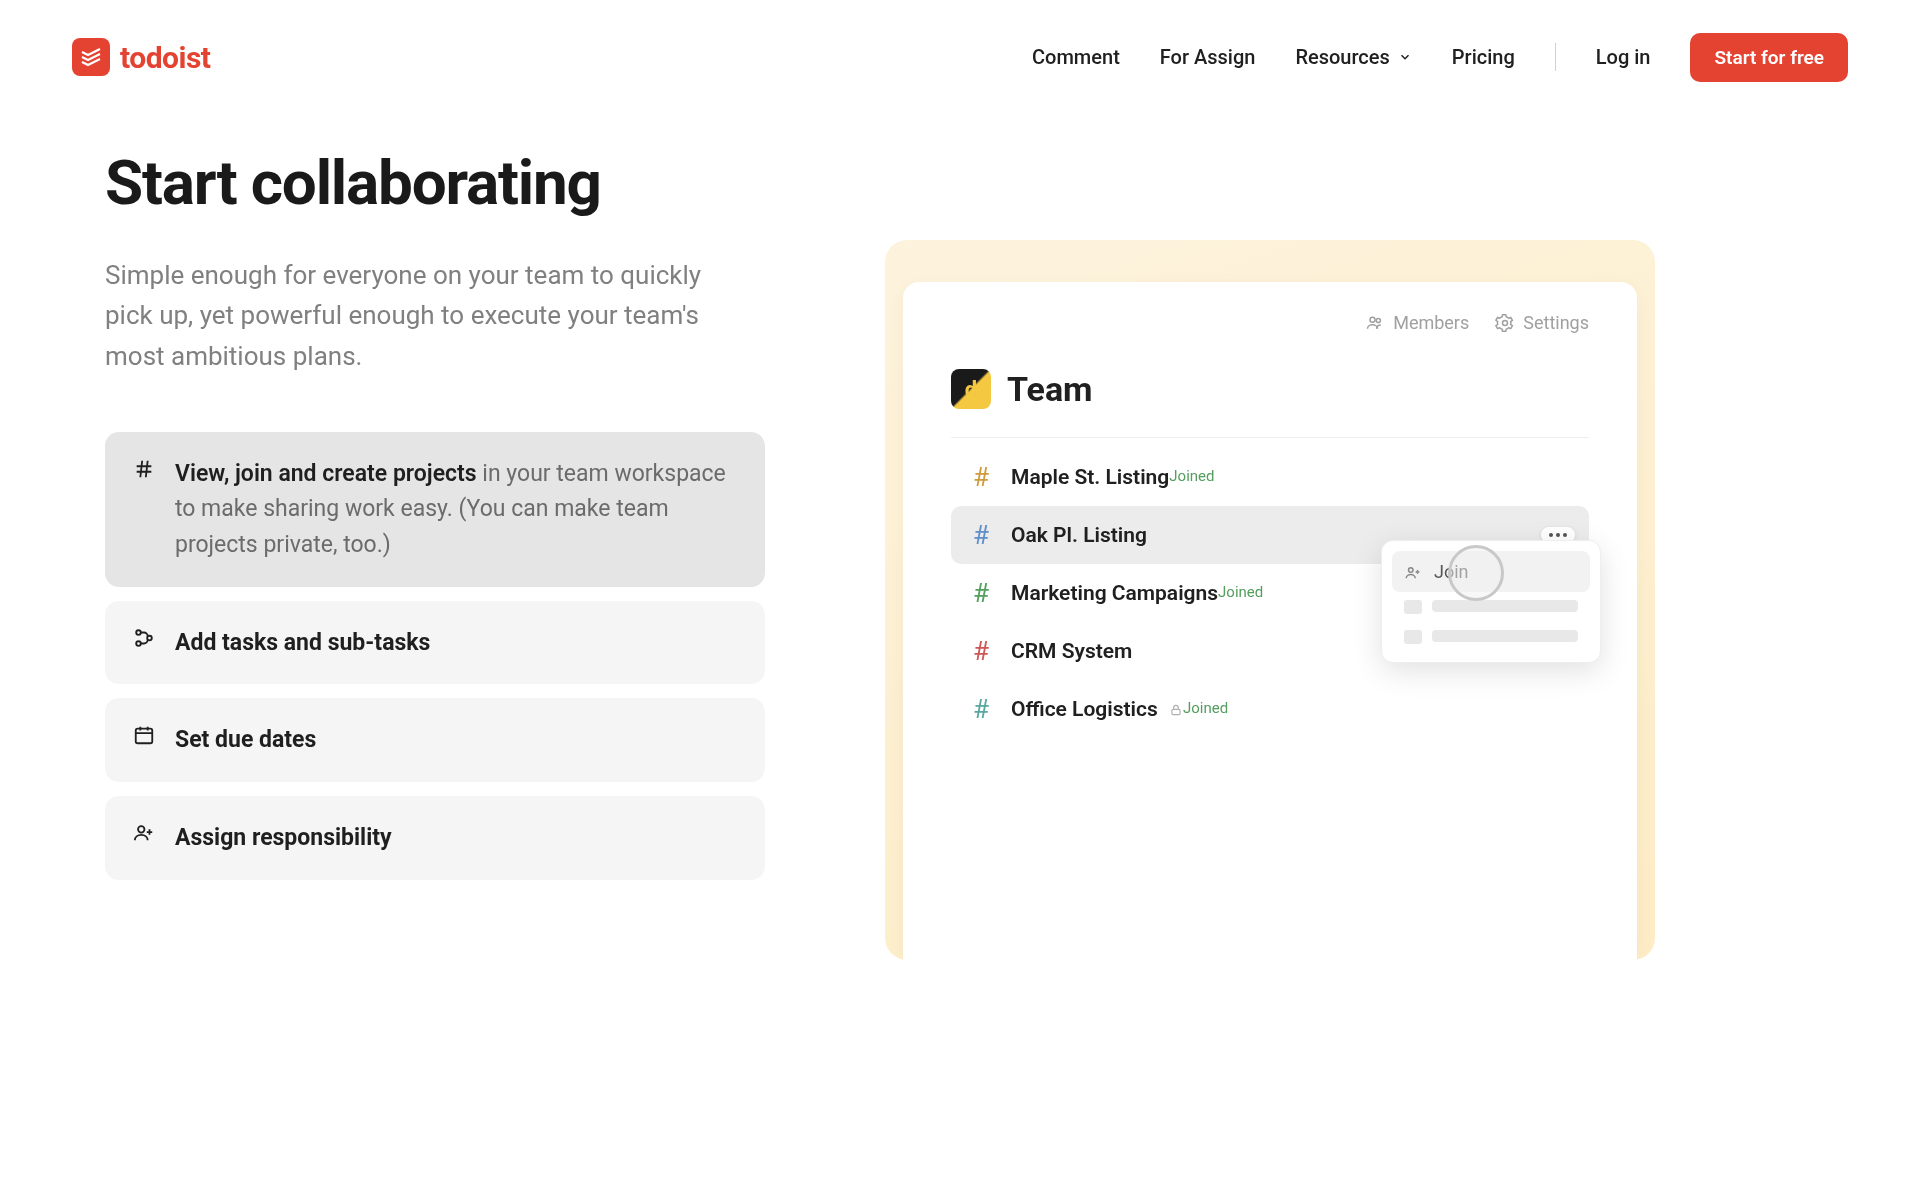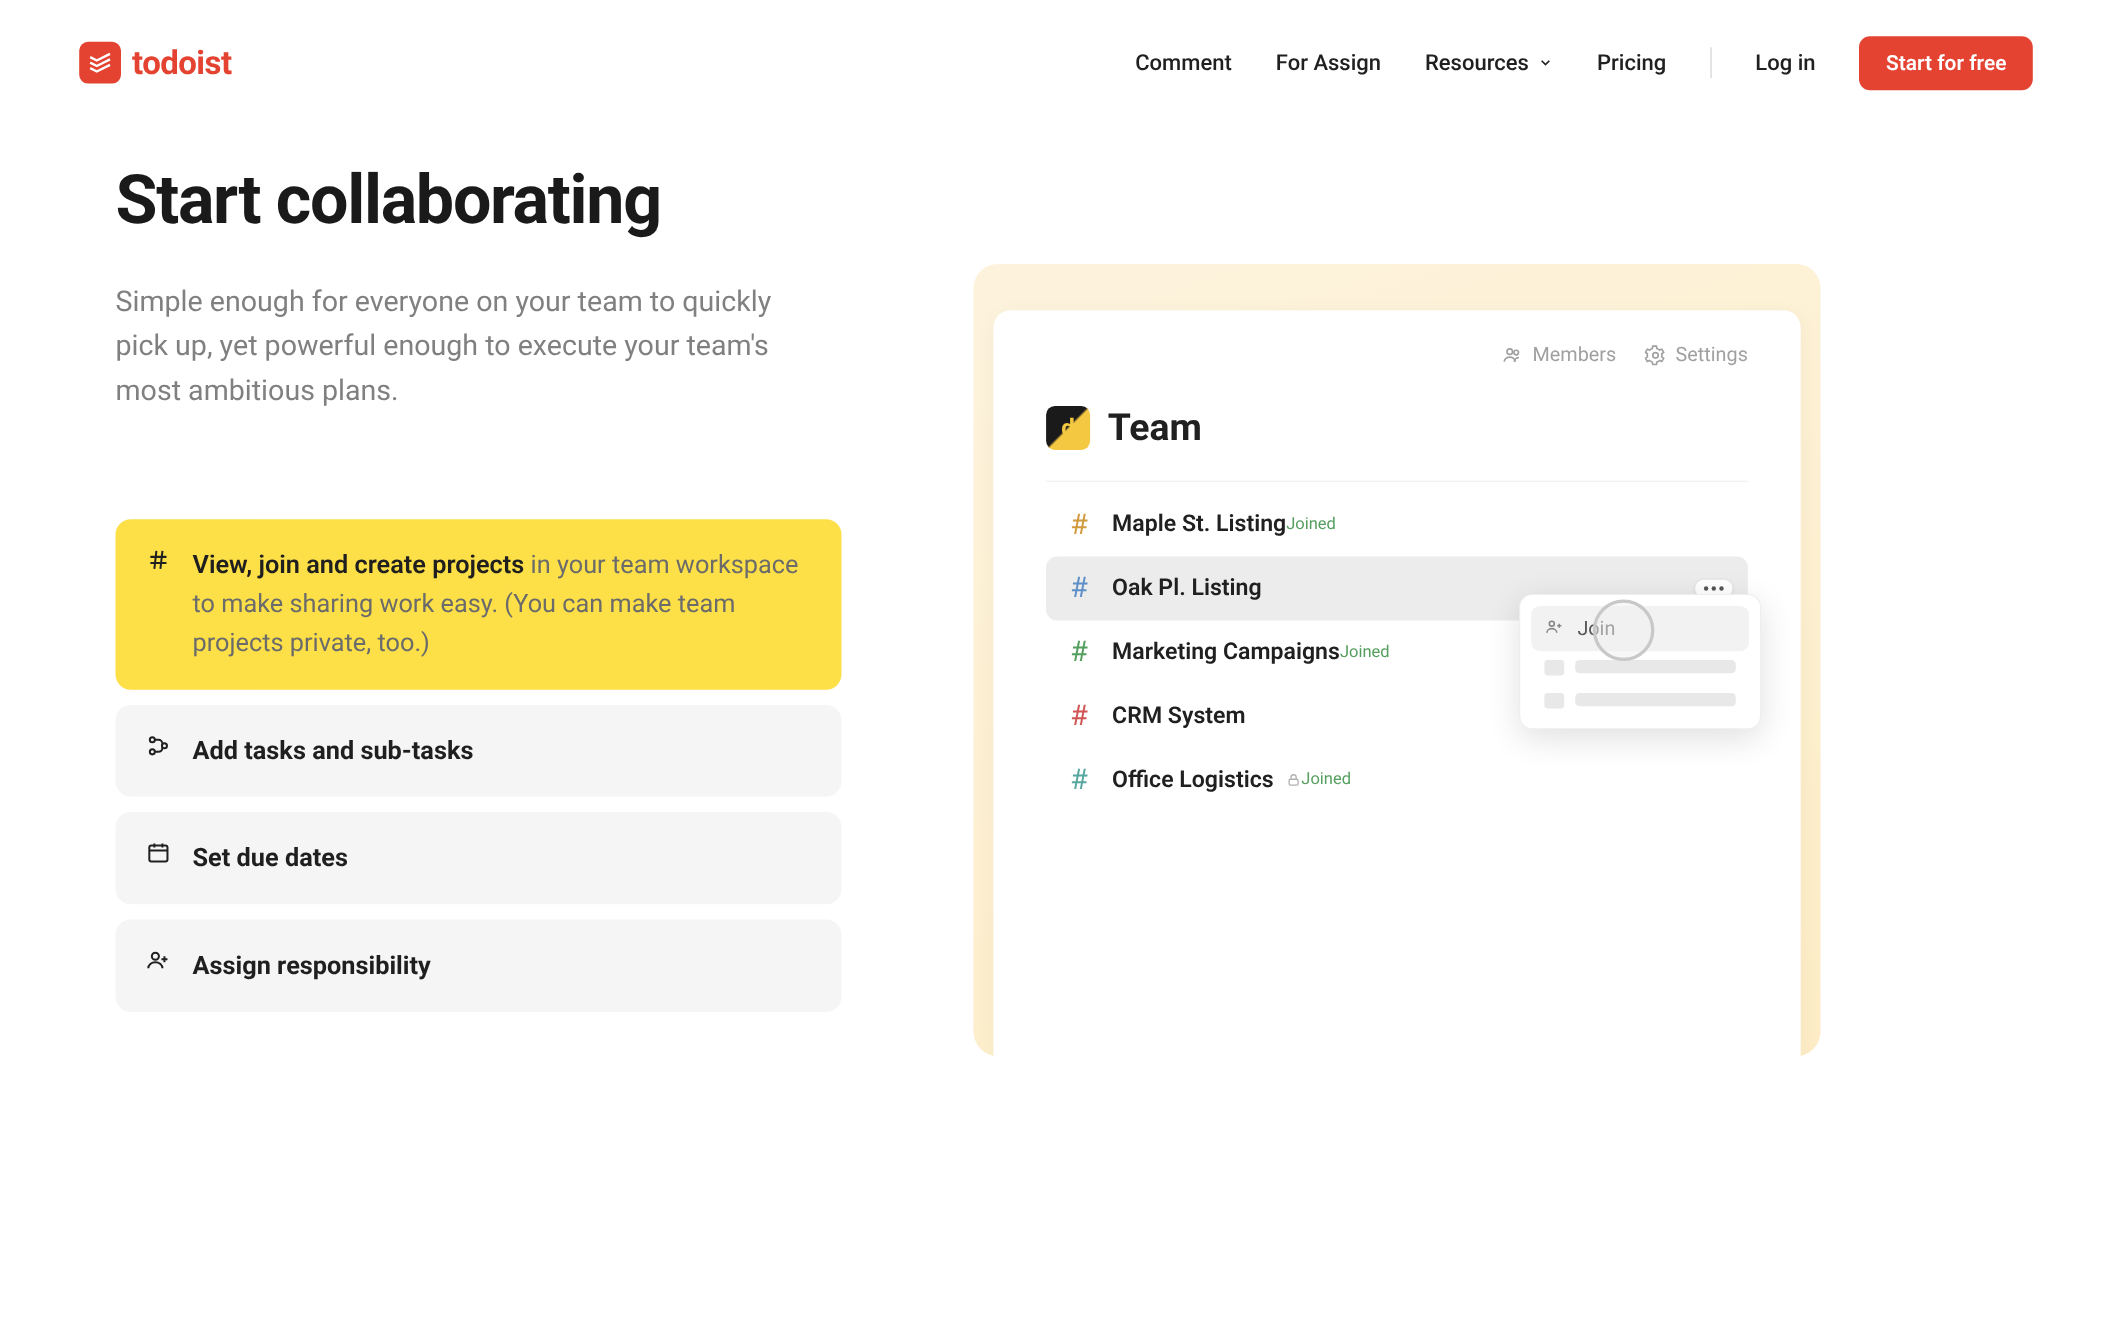--- a/index.html
+++ b/index.html
@@ -76,38 +76,38 @@
   font-weight: 700;
   line-height: 1.08;
   letter-spacing: -1.2px;
   color: #1a1a1a;
   margin-bottom: 38px;
 }
 .subtitle {
   font-size: 26px;
   line-height: 1.55;
   color: #808080;
-  margin-bottom: 96px;
+  margin-bottom: 56px;
   max-width: 620px;
 }
 .feature-list {
   display: flex;
   flex-direction: column;
   gap: 14px;
 }
 .feature-item {
   background: #f5f5f5;
   border-radius: 14px;
   padding: 24px 28px;
   display: flex;
   align-items: flex-start;
   gap: 20px;
 }
 .feature-item.active {
-  background: #fde047;
+  background: #e5e5e5;
 }
 .feature-icon {
   width: 22px; height: 22px;
   flex-shrink: 0;
   color: #202020;
   margin-top: 2px;
 }
 .feature-text {
   font-size: 23px;
   line-height: 1.55;
@@ -231,21 +231,21 @@
   top: 92px; right: -12px;
   width: 220px;
   background: #fff;
   border: 1px solid #eee;
   border-radius: 12px;
   box-shadow: 0 8px 30px rgba(0,0,0,0.12);
   padding: 10px;
   z-index: 5;
 }
 .popover-item {
-  display: flex; align-items: flex-start; gap: 12px;
+  display: flex; align-items: flex-end; gap: 12px;
   padding: 10px 12px;
   border-radius: 8px;
   font-size: 18px;
   color: #555;
   position: relative;
 }
 .popover-item.hover { background: #f2f2f2; }
 .popover-item svg { width: 18px; height: 18px; color: #888; }
 .click-ring {
   position: absolute;

